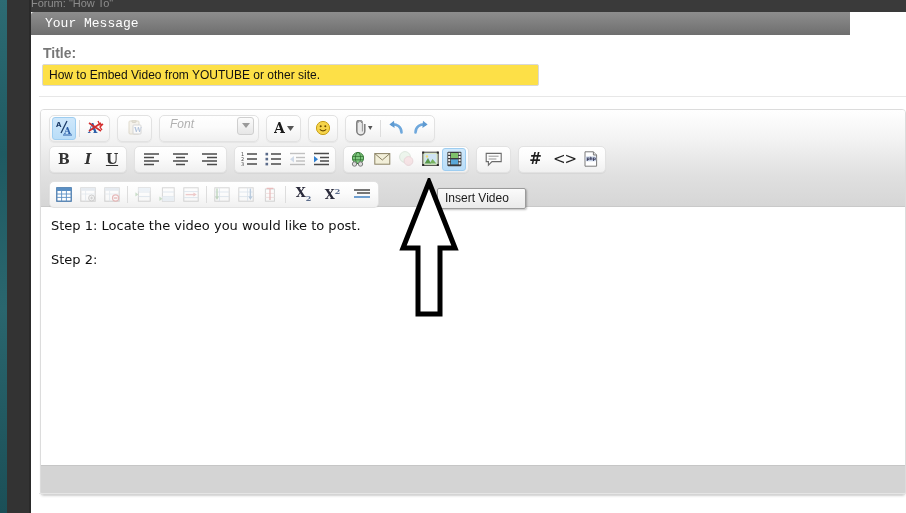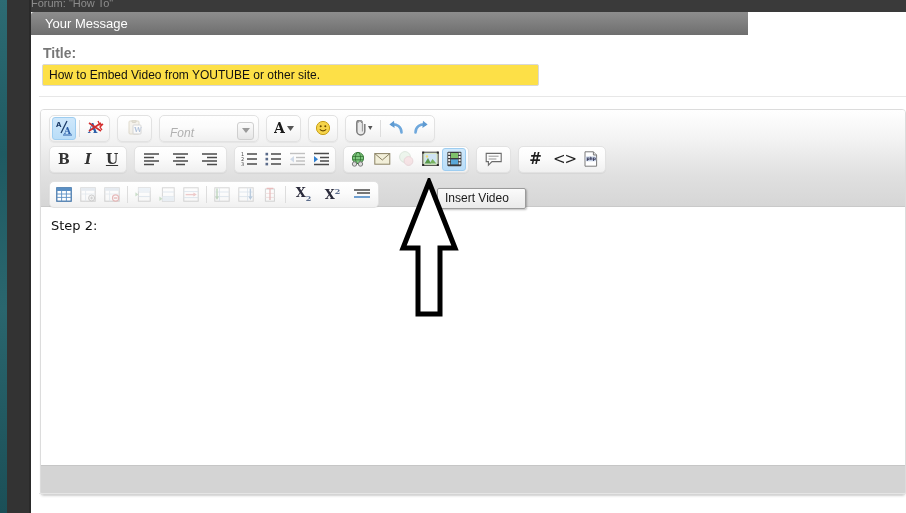--- a/index.html
+++ b/index.html
@@ -44,23 +44,24 @@
     position: absolute; left: 0px; top: -3px;
     font-size: 11px;
     color: #8d8d8d;
     white-space: nowrap;
     line-height: 12px;
   }
 
   
   .msg-header {
     position: absolute; left: 31px; top: 12px;
-    width: 717px; height: 23px;
+    width: 819px; height: 23px;
     background: linear-gradient(180deg,#8d8d8d 0%,#7e7e7e 50%,#6e6e6e 100%);
     border-top-left-radius: 3px;
+    font-family: Liberation Mono, monospace;
   }
   .msg-header-label {
     position: absolute; left: 14px; top: 4px;
     font-size: 13px; color: #ffffff;
     white-space: nowrap;
   }
 
   
   .panel {
     position: absolute; left: 31px; top: 35px;
@@ -152,21 +153,21 @@
   .btn.dim { opacity: 0.33; }
   .vsep {
     width: 1px; height: 17px;
     background: #dddddd;
     margin: 0 3px;
     flex: 0 0 auto;
   }
 
   
   .combo {
-    display: flex; align-items: flex-end;
+    display: flex; align-items: flex-start;
     height: 23px;
     border-radius: 4px;
     padding: 0 2px 0 8px;
   }
   .combo .lbl {
     font-style: italic;
     font-size: 12px;
     color: #b0b0b0;
     white-space: nowrap;
   }
@@ -679,20 +680,21 @@
               </svg>
             </div>
 
           </div>
 
         </div>
 
       </div>
 
       <div class="content">
+        <p>Step 1: Locate the video you would like to post.</p>
         <p>Step 2:</p>
       </div>
 
       <div class="statusbar"></div>
 
     </div>
 
     <div class="bottom-rule" style="left:8px; top:458px; width:867px;"></div>
 
   </div>

